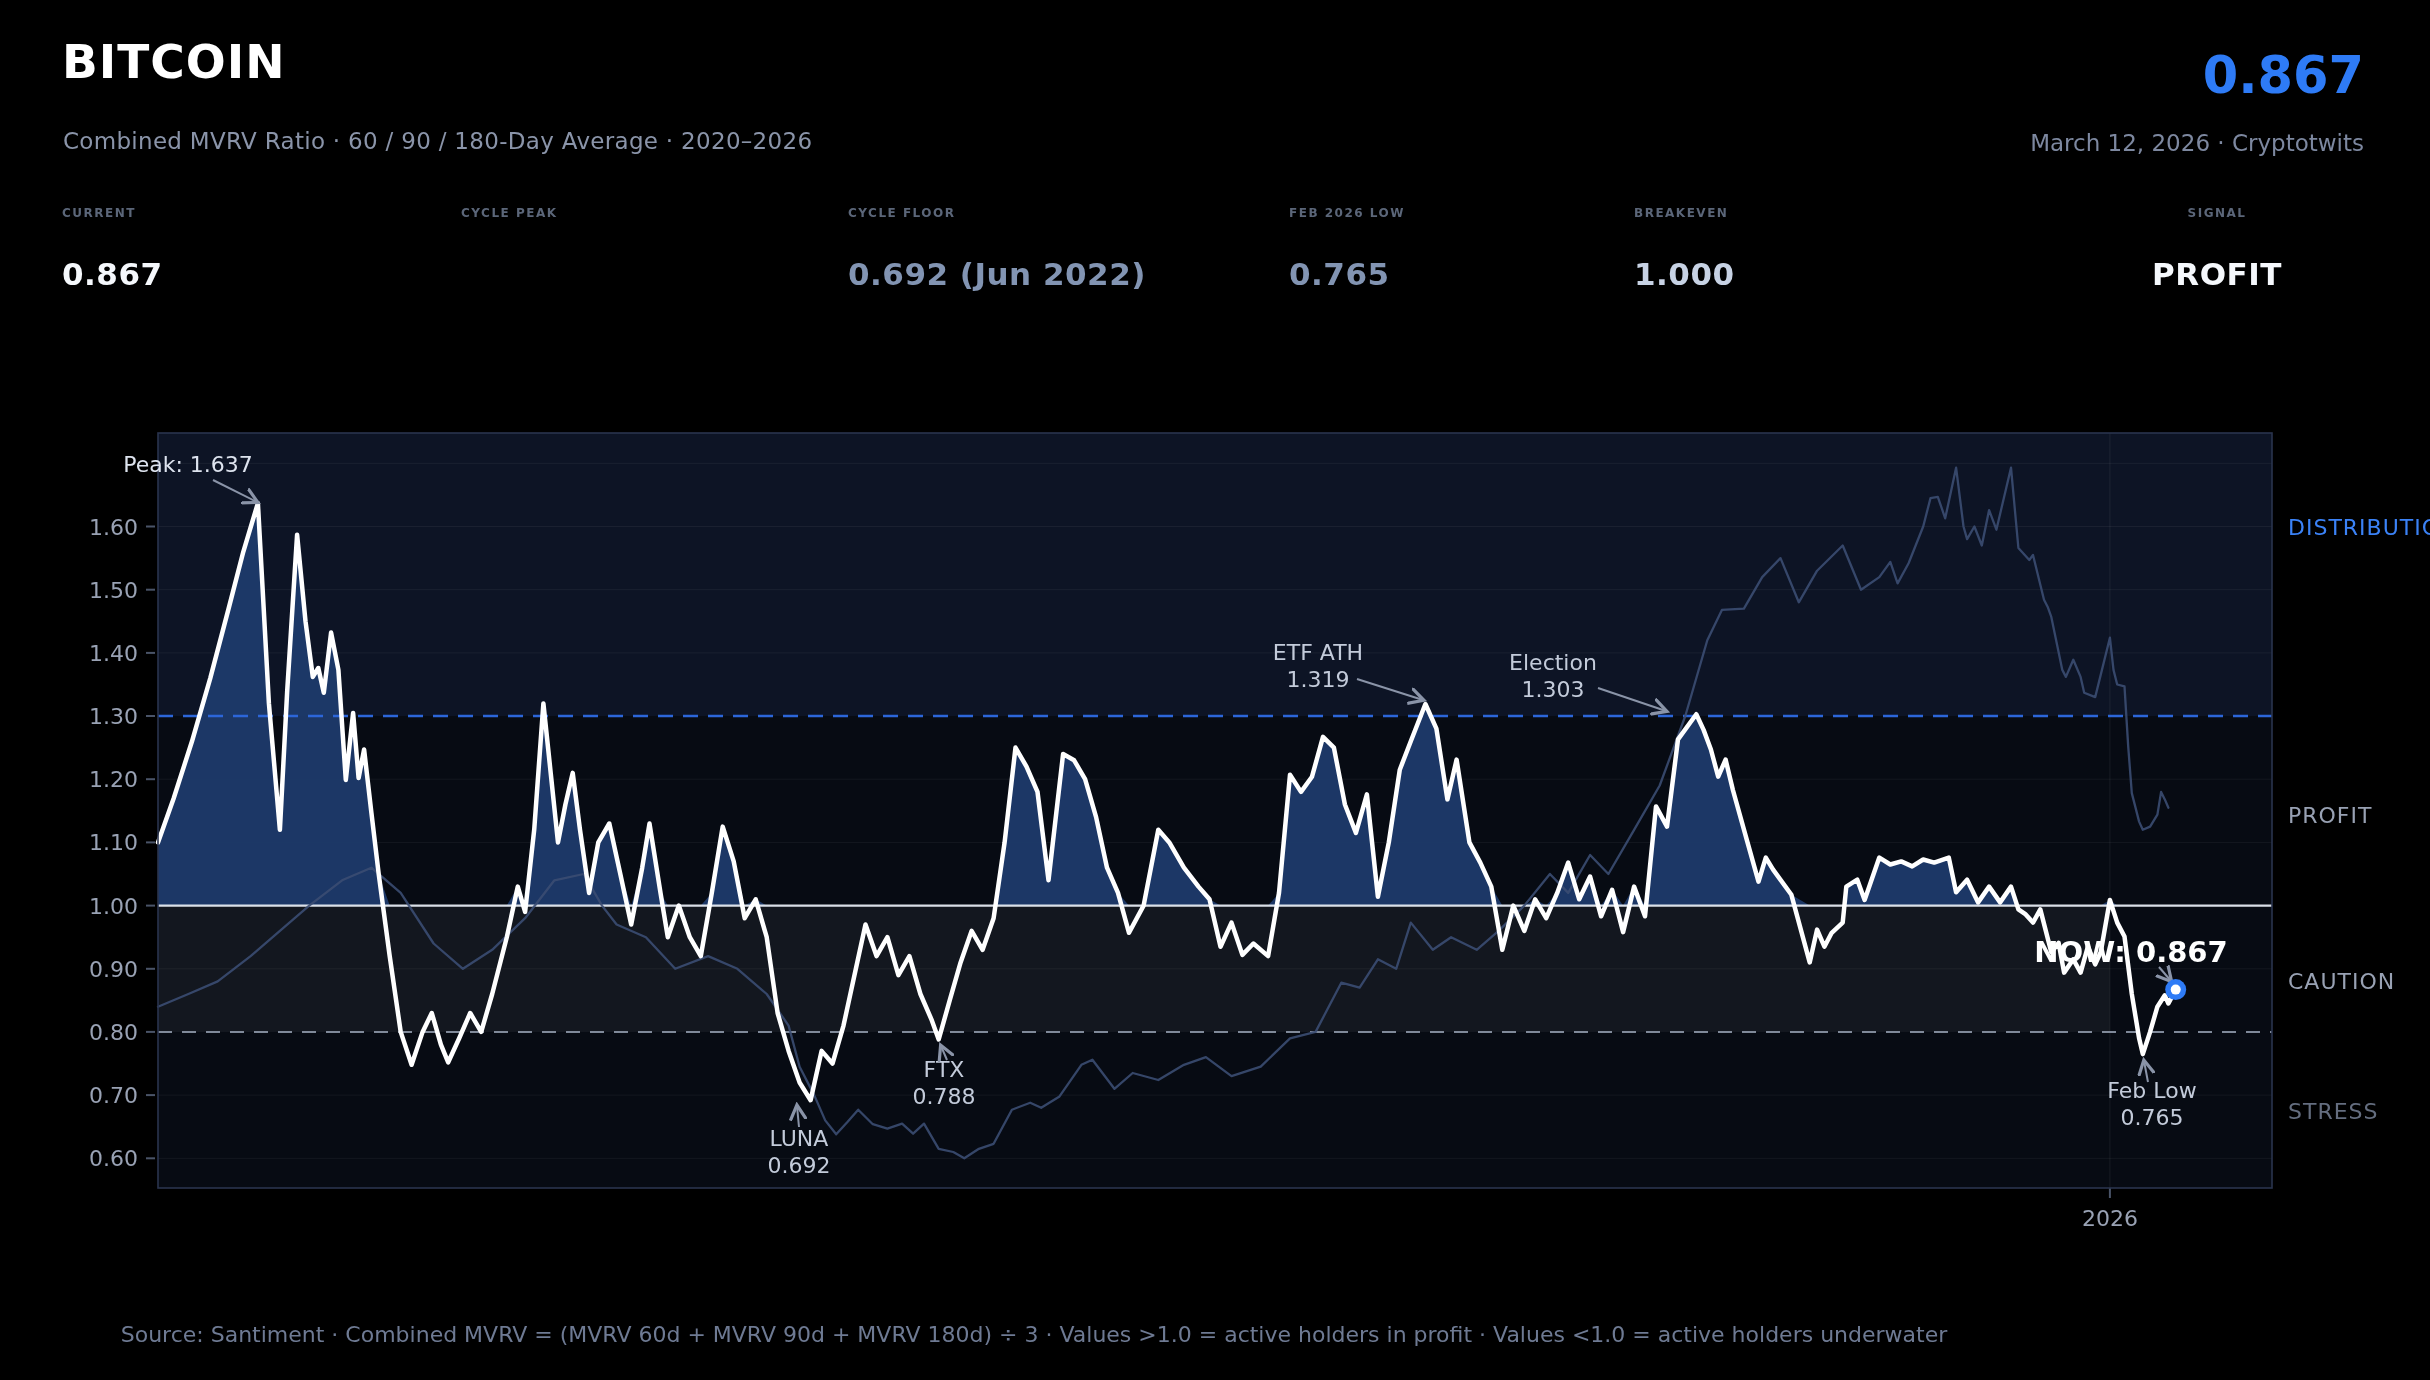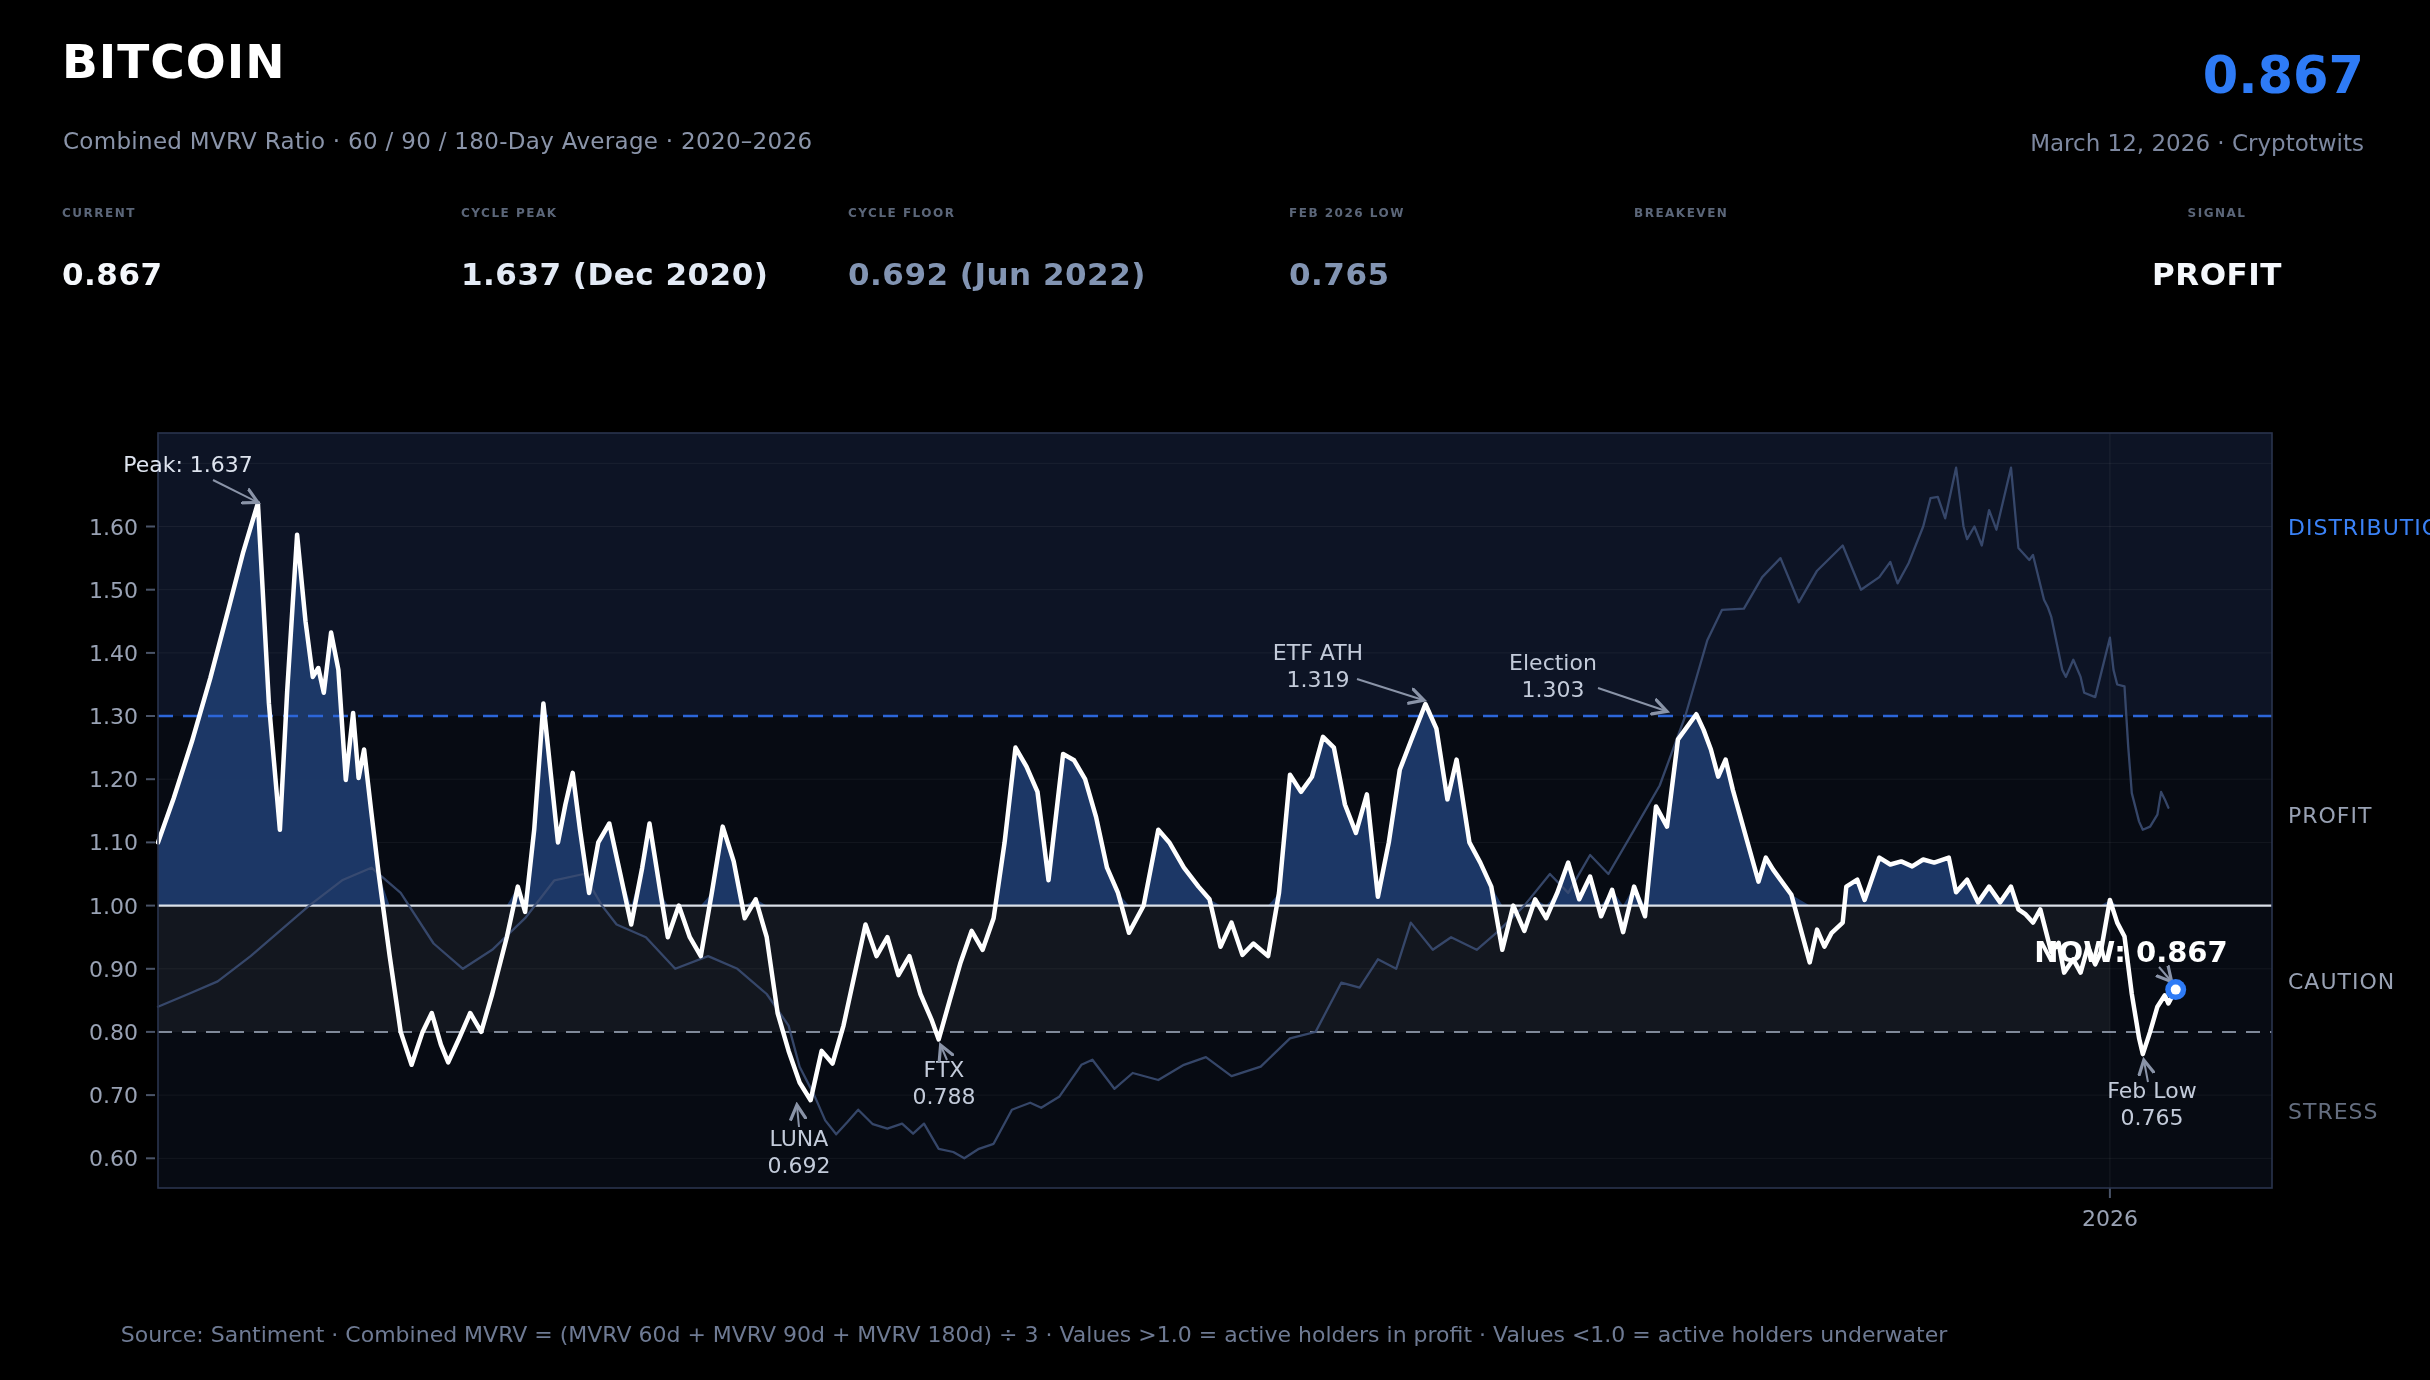--- a/index.html
+++ b/index.html
@@ -116,32 +116,32 @@
 <div id="big-value" class="abs">0.867</div>
 <div id="date-line" class="abs">March 12, 2026  ·  Cryptotwits</div>
 
 <div id="stats">
     <div class="stat" style="left: 62px;">
       <div class="lab">CURRENT</div>
       <div class="val tone-bright">0.867</div>
     </div>
     <div class="stat" style="left: 461px;">
       <div class="lab">CYCLE PEAK</div>
-      <div class="val tone-light">1.637  (Dec 2020)</div>
     </div>
     <div class="stat" style="left: 848px;">
       <div class="lab">CYCLE FLOOR</div>
       <div class="val tone-muted">0.692  (Jun 2022)</div>
     </div>
     <div class="stat" style="left: 1241px; margin-left: 48px;">
       <div class="lab">FEB 2026 LOW</div>
       <div class="val tone-muted">0.765</div>
     </div>
     <div class="stat" style="left: 1634px;">
       <div class="lab">BREAKEVEN</div>
+      <div class="val tone-soft">1.000</div>
     </div>
     <div class="stat" style="left: 2027px; text-align: center;">
       <div class="lab">SIGNAL</div>
       <div class="val tone-bright">PROFIT</div>
     </div>
   </div>
 
 <div id="footer" class="abs">Source: Santiment  ·  Combined MVRV = (MVRV 60d + MVRV 90d + MVRV 180d) ÷ 3  ·  Values &gt;1.0 = active holders in profit  ·  Values &lt;1.0 = active holders underwater</div>
 
 </body></html>

